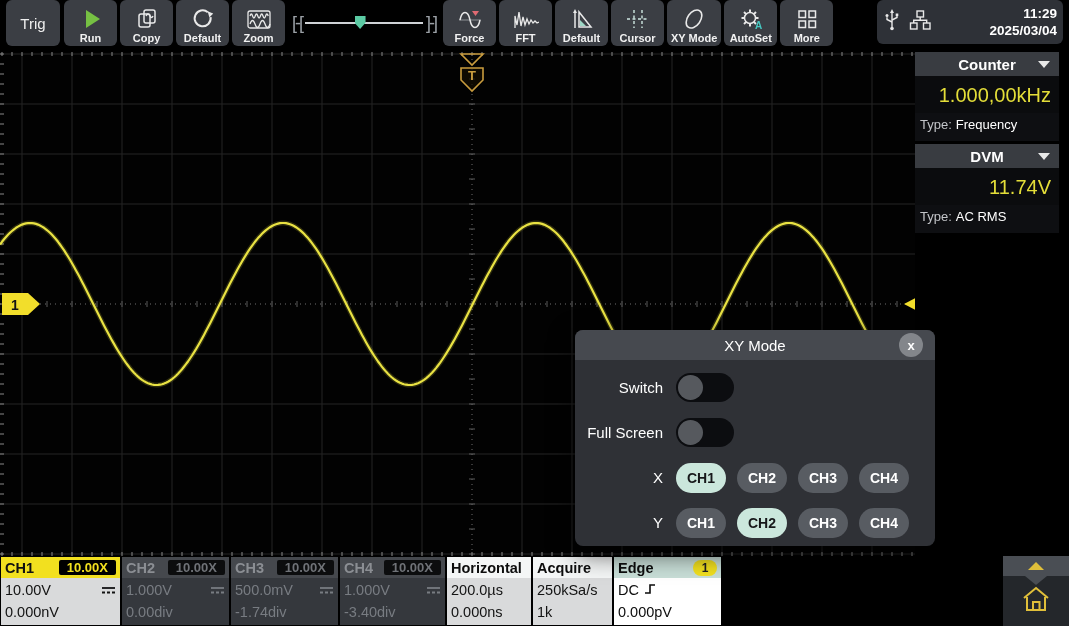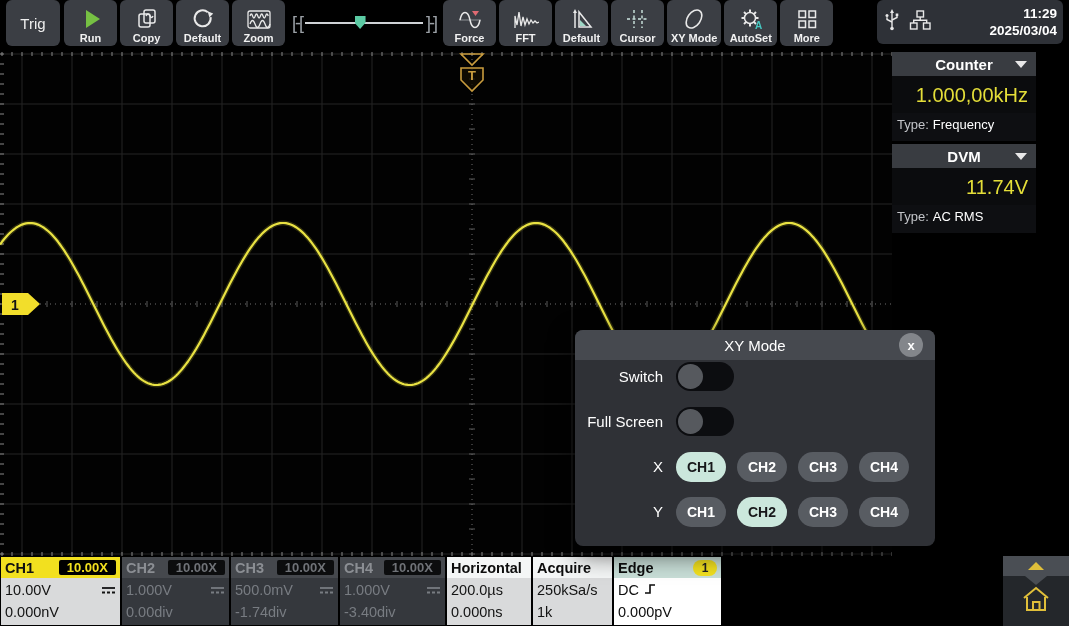--- a/index.html
+++ b/index.html
@@ -23,36 +23,36 @@
   .hpos .track{position:relative;width:118px;height:2px;background:#cfd2d6;margin:0 3px}
   .hpos .hmarker{position:absolute;left:42%;top:-6px;width:11px;height:13px;background:#5bcaa3;
         clip-path:polygon(0 0,100% 0,100% 52%,50% 100%,0 52%)}
   .status{margin-left:auto;margin-right:6px;height:44px;min-width:186px;background:#2e3137;border-radius:6px;
         display:flex;align-items:center;padding:0 6px;box-sizing:border-box}
   .status svg{margin-right:7px}
   .clock{margin-left:auto;text-align:right;font-size:13.5px;font-weight:700;line-height:17px;color:#fff}
   
   .gridwrap{position:absolute;left:0;top:52px;width:925px;height:504px;background:#020202}
   
-  .sidebar{position:absolute;left:892px;top:52px;width:144px;height:574px;background:#000}
+  .sidebar{position:absolute;left:915px;top:52px;width:144px;height:574px;background:#000}
   .sb-section{margin-bottom:3px}
   .sb-head{height:24px;background:#393c41;position:relative;display:flex;align-items:center;justify-content:center;
         font-size:15px;font-weight:700;color:#fff;cursor:pointer}
   .sb-caret{position:absolute;right:9px;top:9px;width:0;height:0;border-left:6px solid transparent;border-right:6px solid transparent;border-top:7px solid #e8e8e8}
   .sb-value{background:#0b0c0e;font-size:20px;font-weight:400;color:#e4de39;text-align:right;padding:8px 8px 6px}
   .sb-type{background:#0e0f12;font-size:13px;padding:4px 5px 9px;color:#fff}
   .sb-type .pfx{color:#c3c5c9;margin-right:4px}
   
   .dialog{position:absolute;left:575px;top:330px;width:360px;height:216px;background:#2f3136;border-radius:8px;
         box-shadow:0 8px 26px rgba(0,0,0,.65);z-index:10;overflow:hidden}
   .dlg-head{height:30px;background:#46494f;display:flex;align-items:center;justify-content:center;
         font-size:15px;color:#fff;position:relative}
   .dlg-close{position:absolute;right:12px;top:3px;width:24px;height:24px;border-radius:50%;background:#83868b;
         color:#fff;display:flex;align-items:center;justify-content:center;font-size:13px;font-weight:700;cursor:pointer}
-  .dlg-body{}
+  .dlg-body{padding-top:11px}
   .dlg-row{display:flex;align-items:center;height:33px;margin-bottom:12px}
   .dlg-label{width:88px;text-align:right;margin-right:13px;font-size:15px;color:#fff;flex-shrink:0}
   .toggle{width:58px;height:29px;border-radius:15px;background:#0c0d10;position:relative;cursor:pointer}
   .toggle .knob{position:absolute;left:2px;top:2px;width:25px;height:25px;border-radius:50%;background:#56595e;transition:left .15s}
   .pill-row{display:flex;gap:11px}
   .pill{width:50px;height:30px;border-radius:15px;background:#585c62;color:#fff;font-size:14px;font-weight:700;
         display:flex;align-items:center;justify-content:center;cursor:pointer}
   .pill.selected{background:#cbe7dc;color:#17181a}
   
   .bottombar{position:absolute;left:0;top:556px;width:1069px;height:70px;background:#000}

